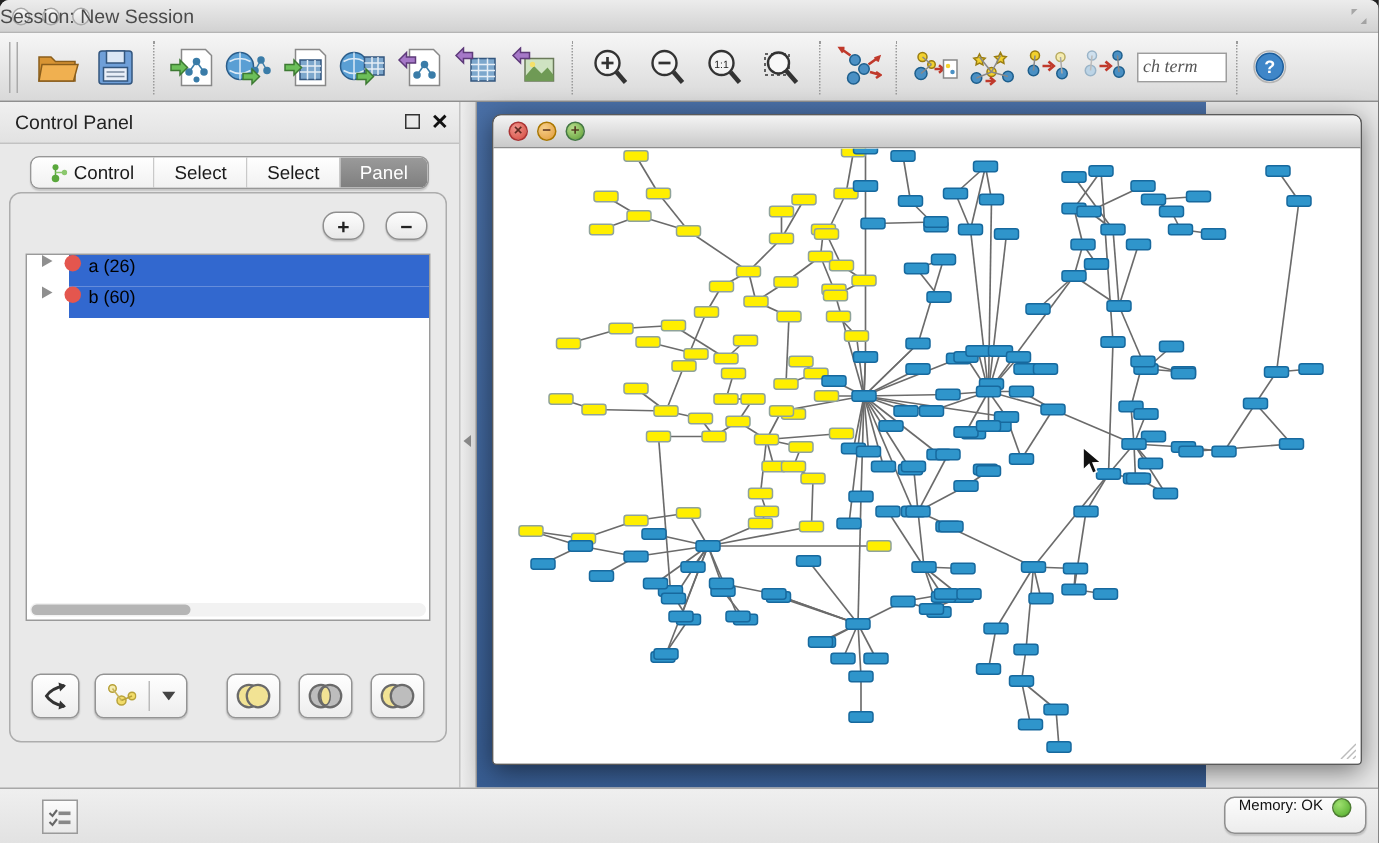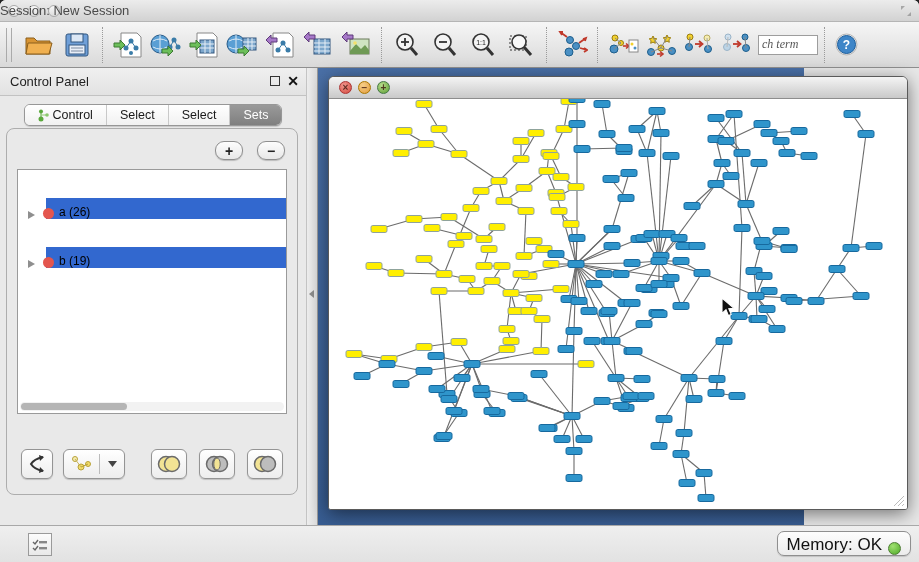--- a/index.html
+++ b/index.html
@@ -42,21 +42,21 @@
   .tab:last-child{border-right:none;}
   .tab.sel{background:linear-gradient(#9a9a9a,#7f7f7f);color:#fff;}
   .cp-box{position:absolute;left:6px;right:8px;top:60px;bottom:30px;
     border:1px solid #adadad;border-radius:8px;background:#e9e9e9;}
   .pm-row{position:absolute;top:12px;right:12px;display:flex;gap:14px;}
   .pm-btn{width:28px;height:19px;border:1px solid #8f8f8f;border-radius:9px;
     background:linear-gradient(#fdfdfd,#e8e8e8);font-size:14px;font-weight:bold;color:#222;
     display:flex;align-items:center;justify-content:center;line-height:1;box-shadow:0 1px 1px rgba(0,0,0,.2);}
   .setlist{position:absolute;left:10px;right:10px;top:40px;bottom:80px;background:#fff;
     border:1px solid #9a9a9a;overflow:hidden;}
-  .setrow{height:21px;display:flex;align-items:flex-end;position:relative;font-size:12px;color:#000;margin-top:28px;}
+  .setrow{height:21px;display:flex;align-items:flex-start;position:relative;font-size:12px;color:#000;}
   .setrow .tri{width:0;height:0;border-left:7px solid #8f8f8f;border-top:4.5px solid transparent;
     border-bottom:4.5px solid transparent;margin-left:10px;}
   .setrow .hl{position:absolute;left:28px;right:0;top:0;bottom:0;background:#3268cf;}
   .setrow .dot{width:11px;height:11px;border-radius:50%;background:#e4564e;margin-left:8px;z-index:1;}
   .setrow .lbl{margin-left:5px;z-index:1;}
   .hscroll{position:absolute;left:2px;right:2px;bottom:2px;height:9px;background:#f2f2f2;border-radius:5px;}
   .hthumb{position:absolute;left:1px;top:1px;width:40%;height:7px;background:#b5b5b5;border-radius:4px;}
   .cp-buttons{position:absolute;left:14px;right:14px;bottom:14px;height:32px;display:flex;align-items:center;}
   .sbtn{height:30px;border:1px solid #949494;border-radius:6px;
     background:linear-gradient(#ffffff,#ededed);display:flex;align-items:center;justify-content:center;
@@ -81,22 +81,22 @@
   .b-max{background:radial-gradient(circle at 35% 30%,#b7dd8c,#5d9d33);border:1px solid #474;}
   .canvas{position:relative;width:578px;height:410px;background:#fff;overflow:hidden;}
   .cursor{position:absolute;left:392px;top:198px;width:14px;height:21px;z-index:5;}
   .gripTR{position:absolute;right:3px;bottom:3px;width:13px;height:13px;opacity:.65;}
   
   .statusbar{position:absolute;left:0;top:525px;width:100%;height:37px;
     background:linear-gradient(#efefef,#e2e2e2);border-top:1px solid #a8a8a8;}
   .task-btn{position:absolute;left:28px;top:7px;width:24px;height:23px;border:1px solid #9a9a9a;
     background:linear-gradient(#fcfcfc,#e9e9e9);display:flex;align-items:center;justify-content:center;}
   .mem-btn{position:absolute;right:8px;top:5px;height:25px;padding:0 9px;border:1px solid #8f8f8f;
-    border-radius:7px;background:linear-gradient(#fdfdfd,#ececec);display:flex;align-items:flex-end;gap:6px;
-    font-size:17px;color:#111;box-shadow:0 1px 1px rgba(0,0,0,.15);}
+    border-radius:7px;background:linear-gradient(#fdfdfd,#ececec);display:flex;align-items:flex-start;gap:6px;
+    font-size:10px;color:#111;box-shadow:0 1px 1px rgba(0,0,0,.15);}
   .mem-dot{width:13px;height:13px;border-radius:50%;background:radial-gradient(circle at 35% 30%,#9fe070,#4faa28);
     border:1px solid #4e7d33;}
 </style>
 </head>
 <body>
 
 <div class="window">
 
   <div class="titlebar">
     <div class="tl-dots">
@@ -346,21 +346,21 @@
             </svg>
             <span>Control</span>
           </div>
           <div class="tab">
             <span>Select</span>
           </div>
           <div class="tab">
             <span>Select</span>
           </div>
           <div class="tab sel">
-            <span>Sets</span>
+            <span>Panel</span>
           </div>
         </div>
       </div>
 
       <div class="cp-box">
         <div class="pm-row">
           <div class="pm-btn">+</div>
           <div class="pm-btn">−</div>
         </div>
 
@@ -368,21 +368,21 @@
           <div class="setrow">
             <div class="hl"></div>
             <div class="tri"></div>
             <div class="dot"></div>
             <div class="lbl">a (26)</div>
           </div>
           <div class="setrow">
             <div class="hl"></div>
             <div class="tri"></div>
             <div class="dot"></div>
-            <div class="lbl">b (19)</div>
+            <div class="lbl">b (60)</div>
           </div>
           <div class="hscroll">
             <div class="hthumb"></div>
           </div>
         </div>
 
         <div class="cp-buttons">
           <div class="sbtn" style="width:32px;">
             <svg width="20" height="20" viewBox="0 0 20 20">
               <path d="M16 3 Q7 5 4 10 Q7 15 16 17" fill="none" stroke="#333" stroke-width="2"></path>

